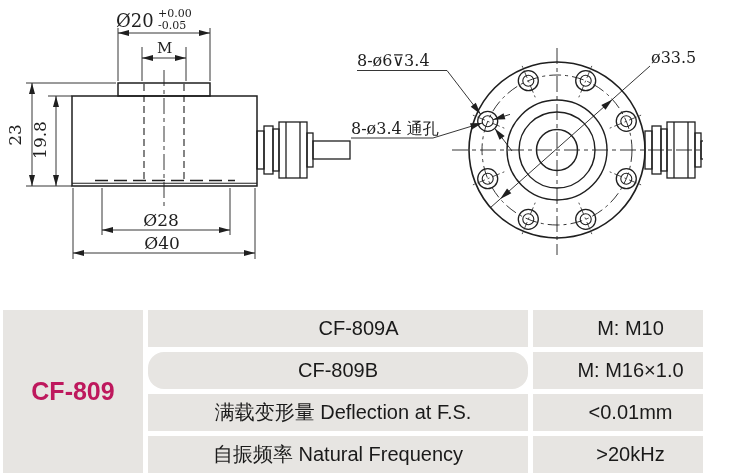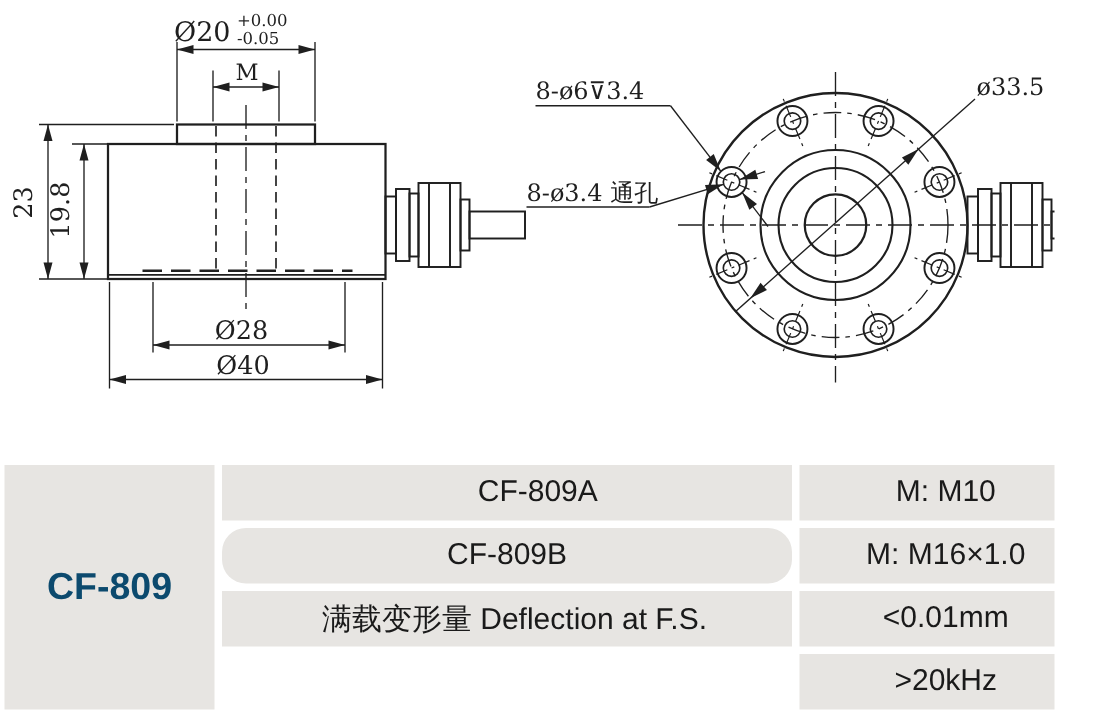--- a/index.html
+++ b/index.html
@@ -5,21 +5,21 @@
   html,body{margin:0;padding:0;background:#ffffff;}
   .stage{position:relative;width:703px;height:475px;background:#ffffff;overflow:hidden;
          font-family:"Liberation Sans","DejaVu Sans",sans-serif;}
   svg{position:absolute;left:0;top:0;}
   svg text{font-family:"DejaVu Serif","Liberation Serif",serif;fill:#1f1f1f;}
   .spec-table{position:absolute;left:3px;top:310px;width:725px;
       display:grid;grid-template-columns:140px 380px 195px;grid-template-rows:repeat(4,37px);
       gap:5px;background:#ffffff;}
   .cell{background:#e7e5e2;display:flex;align-items:center;justify-content:center;
         color:#1a1a1a;font-size:20px;white-space:nowrap;}
-  .cell.model{grid-row:1 / span 4;grid-column:1;font-weight:bold;font-size:25px;color:#0c4a6e;}
+  .cell.model{grid-row:1 / span 4;grid-column:1;font-weight:bold;font-size:25px;color:#be185d;}
 </style>
 </head>
 <body>
 
 <div class="stage">
 
 <svg width="731" height="305" viewBox="0 0 731 305">
   <defs></defs>
   <g stroke="#1f1f1f" fill="none" stroke-width="1.5">
 
@@ -205,16 +205,17 @@
 
   <div class="cell" style="grid-row:1;grid-column:2;padding-left:41px;">CF-809A</div>
   <div class="cell" style="grid-row:1;grid-column:3;">M: M10</div>
 
   <div class="cell" style="grid-row:2;grid-column:2;border-radius:16px;">CF-809B</div>
   <div class="cell" style="grid-row:2;grid-column:3;">M: M16×1.0</div>
 
   <div class="cell" style="grid-row:3;grid-column:2;padding-left:10px;">满载变形量 Deflection at F.S.</div>
   <div class="cell" style="grid-row:3;grid-column:3;">&lt;0.01mm</div>
 
+  <div class="cell" style="grid-row:4;grid-column:2;">自振频率 Natural Frequency</div>
   <div class="cell" style="grid-row:4;grid-column:3;">&gt;20kHz</div>
 </div>
 
 </div>
 
 </body></html>

